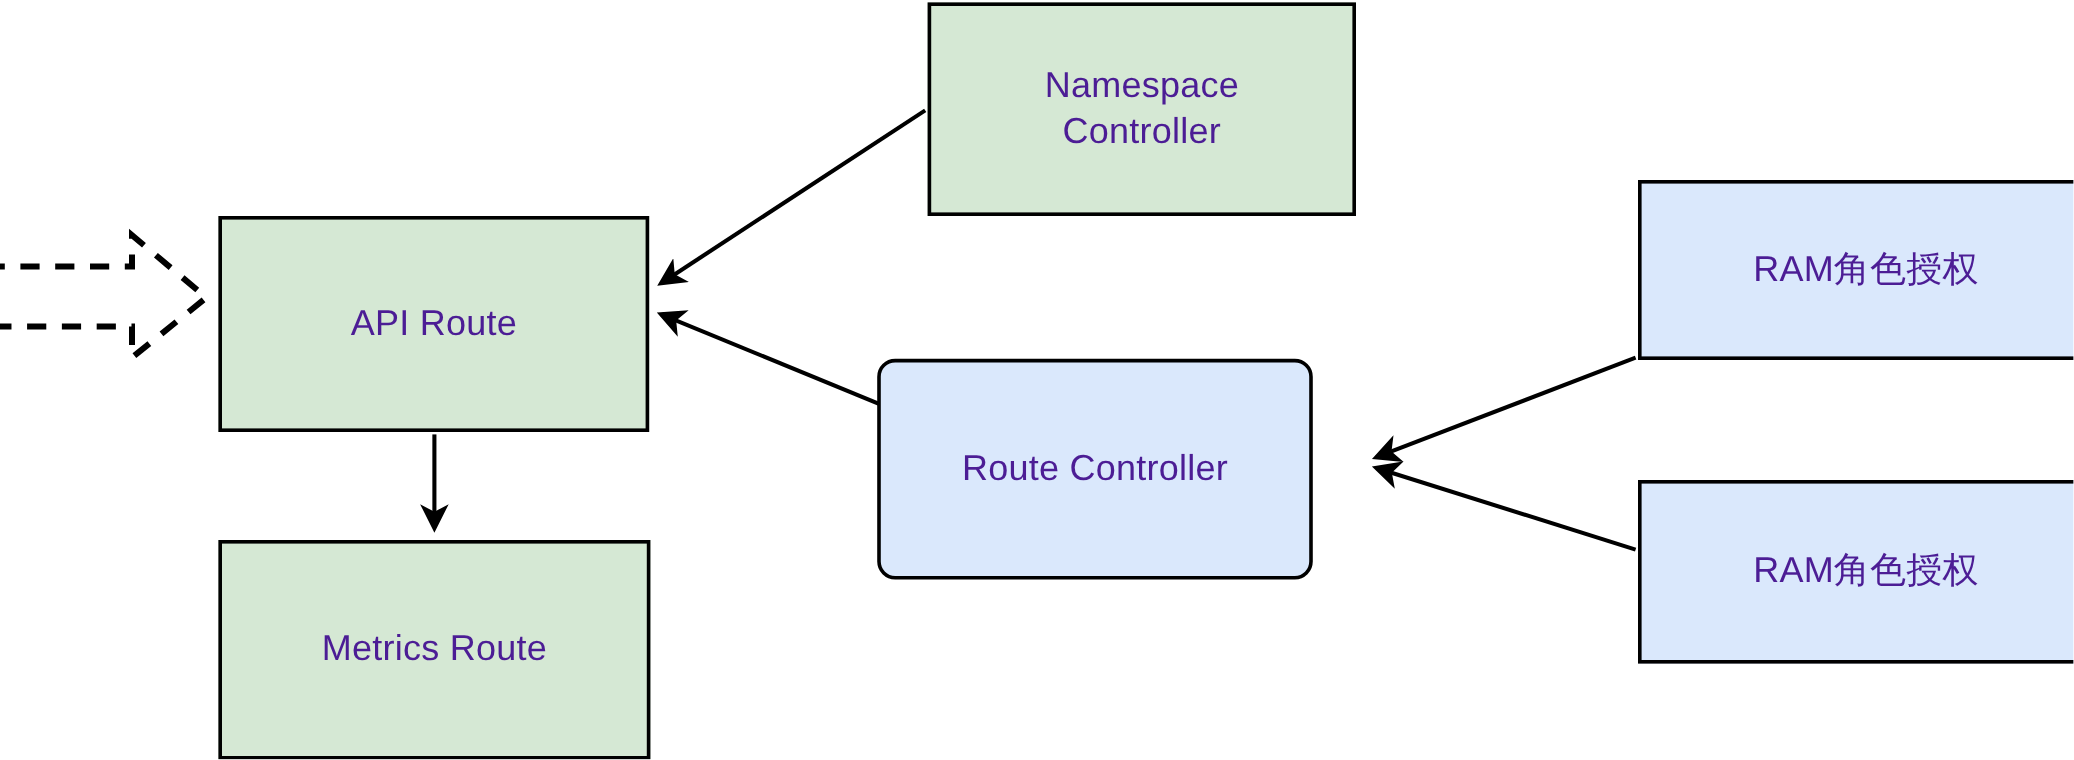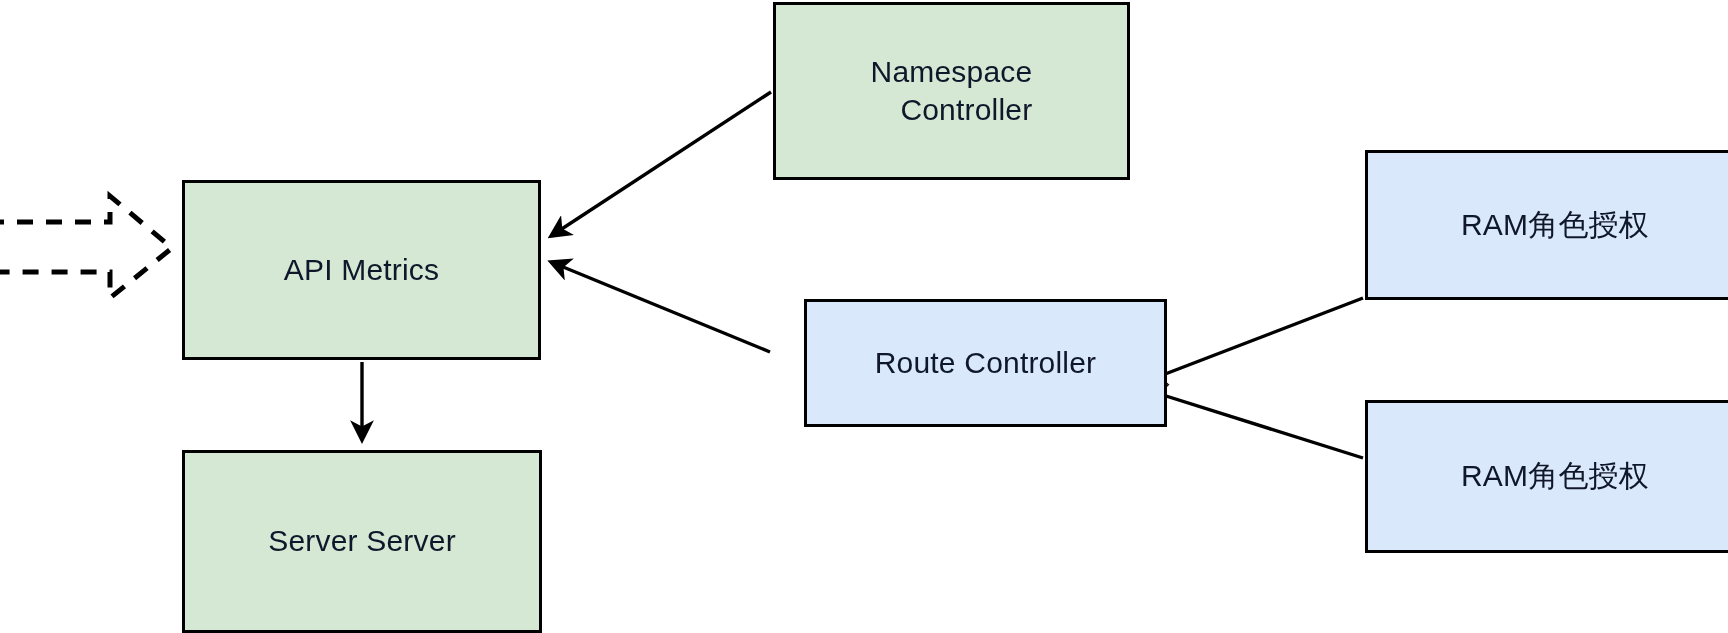--- a/index.html
+++ b/index.html
@@ -24,22 +24,22 @@
     width: 1728px;
     height: 633px;
   }
   .node {
     position: absolute;
     box-sizing: border-box;
     border: 3px solid #000000;
     display: flex;
     align-items: center;
     justify-content: center;
-    text-align: right;
-    color: #0f172a;
+    text-align: center;
+    color: #4c1d95;
     font-size: 30px;
     line-height: 1.28;
     letter-spacing: 0.2px;
     z-index: 2;
   }
   .node-green { background: #d5e8d4; }
   .node-blue  { background: #dae8fc; }
   .node-label {
     display: block;
     white-space: pre-line;
@@ -67,33 +67,33 @@
     <line x1="770" y1="352" x2="551" y2="262" stroke="#000000" stroke-width="3.4" marker-end="url(#arrowSolid)"></line>
 
     <line x1="362" y1="362" x2="362" y2="440" stroke="#000000" stroke-width="3.4" marker-end="url(#arrowSolid)"></line>
 
     <line x1="1363" y1="298" x2="1147" y2="381" stroke="#000000" stroke-width="3.4" marker-end="url(#arrowSolid)"></line>
 
     <line x1="1363" y1="458" x2="1147" y2="390" stroke="#000000" stroke-width="3.4" marker-end="url(#arrowSolid)"></line>
   </svg>
 
   <div class="node node-green" style="left:182px; top:180px; width:359px; height:180px;">
-    <span class="node-label">API Metrics</span>
+    <span class="node-label">API Route</span>
   </div>
 
   <div class="node node-green" style="left:182px; top:450px; width:360px; height:183px;">
-    <span class="node-label">Server Server</span>
+    <span class="node-label">Metrics Route</span>
   </div>
 
   <div class="node node-green" style="left:773px; top:2px; width:357px; height:178px;">
     <span class="node-label">Namespace
 Controller</span>
   </div>
 
-  <div class="node node-blue" style="left:804px; top:299px; width:363px; height:128px;">
+  <div class="node node-blue" style="left:731px; top:299px; width:363px; height:184px;border-radius:15px;">
     <span class="node-label">Route Controller</span>
   </div>
 
   <div class="node node-blue" style="left:1365px; top:150px; width:380px; height:150px;">
     <span class="node-label">RAM角色授权</span>
   </div>
 
   <div class="node node-blue" style="left:1365px; top:400px; width:380px; height:153px;">
     <span class="node-label">RAM角色授权</span>
   </div>

